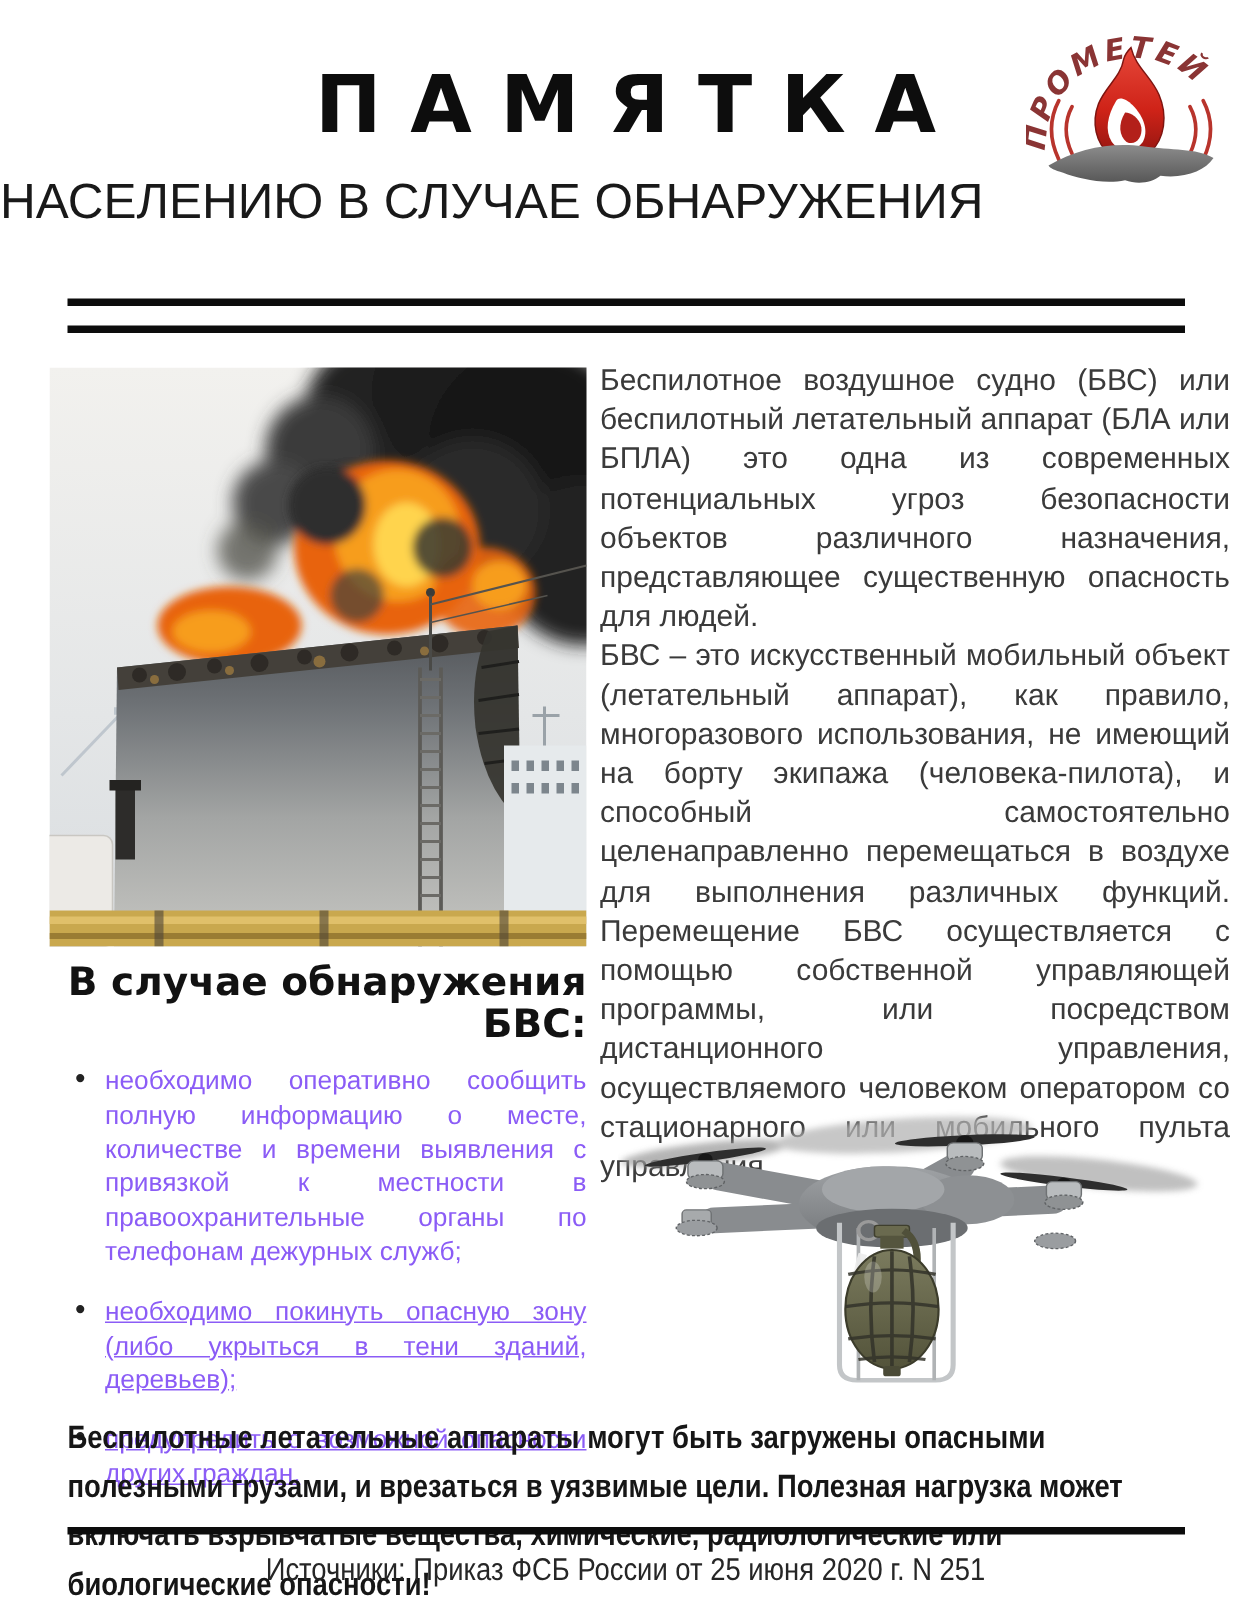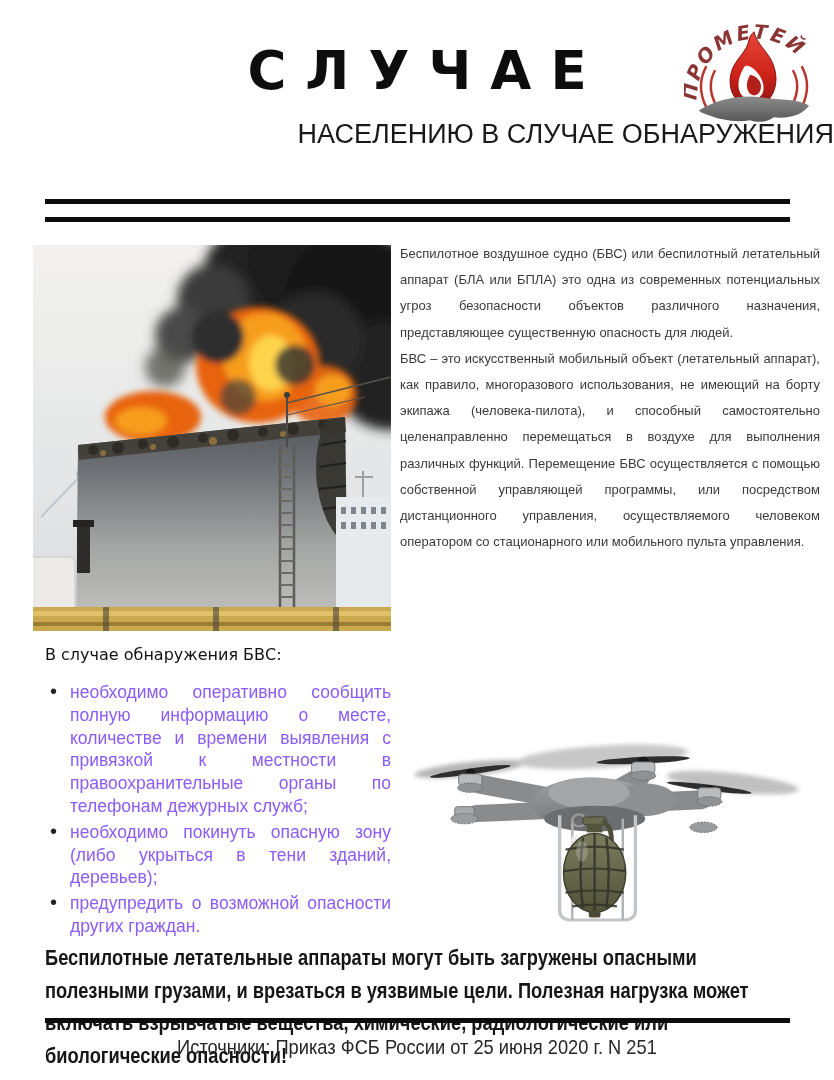--- a/index.html
+++ b/index.html
@@ -9,48 +9,48 @@
     font-family:"Liberation Sans",sans-serif;
   }
   .logo{position:absolute;top:18px;right:10px;width:140px;height:110px;}
   .title{
     position:absolute;top:40px;left:0;width:100%;text-align:center;
     font-family:"DejaVu Sans",sans-serif;font-weight:bold;
     font-size:53px;letter-spacing:0.36em;text-indent:0.36em;color:#0d0d0d;
     white-space:nowrap;
   }
   .subtitle{
-    position:absolute;top:117px;left:0;width:100%;text-align:right;
-    font-size:27px;line-height:34px;color:#191919;
+    position:absolute;top:117px;left:0;width:100%;text-align:left;
+    font-size:33px;line-height:34px;color:#191919;
   }
   .rule{position:absolute;left:45px;right:44px;height:5px;background:#0c0c0c;}
   #rule-a{top:199px;} #rule-b{top:217px;} #rule-c{top:1018px;}
 
   .photo{position:absolute;left:33px;top:245px;width:358px;height:386px;}
 
   .right-col{position:absolute;left:400px;top:241px;width:420px;}
   .right-col h2{
     margin:0 0 14px 0;font-family:"DejaVu Sans",sans-serif;font-weight:bold;
     font-size:24px;line-height:30px;color:#141414;
   }
-  .bodytext p{margin:0;font-size:13px;line-height:26.2px;text-align:justify;color:#3a3a3a;}
+  .bodytext p{margin:0;font-size:20px;line-height:26.2px;text-align:justify;color:#3a3a3a;}
 
   .drone{position:absolute;left:412px;top:731px;width:408px;height:202px;}
 
   .left-block{position:absolute;left:45px;top:641px;width:346px;}
   .left-block h3{
-    margin:0 0 12px 0;font-family:"DejaVu Sans",sans-serif;font-weight:normal;
-    font-size:16px;line-height:28px;text-align:left;color:#121212;
+    margin:0 0 12px 0;font-family:"DejaVu Sans",sans-serif;font-weight:bold;
+    font-size:26px;line-height:28px;text-align:right;color:#121212;
   }
   .left-block ul{margin:0;padding:0;list-style:none;}
   .left-block li{
     position:relative;padding-left:25px;font-size:17.5px;line-height:22.8px;
     text-align:justify;color:#8b5cf6;
   }
-  .left-block li + li{margin-top:3px;}
+  .left-block li + li{margin-top:17px;text-decoration:underline;}
   .left-block li::before{content:"\2022";position:absolute;left:5px;top:-1px;font-size:20px;color:#222;}
 
   .warning{
     position:absolute;left:45px;top:942px;width:874px;
     transform:scaleX(0.851);transform-origin:0 0;
     font-weight:bold;font-size:21.5px;line-height:32.5px;color:#161616;
   }
   .footer{
     position:absolute;top:1035px;left:0;width:834px;text-align:center;
     transform:scaleX(0.87);transform-origin:50% 0;
@@ -83,21 +83,21 @@
       <path d="M119,50 Q129,69 119,90"></path>
   </g>
   <g>
     <path d="M70,14 C73,27 84,34 89,46 C95,60 93,76 83,85 C76,91 64,93 56,87 C46,79 43,65 48,52 C53,40 63,34 65,22 C66,18 68,16 70,14 Z" fill="url(#flameG)" stroke="#7e1410" stroke-width="1"></path>
     <path d="M60,50 C54,60 52,70 57,78 C62,85 73,85 78,78 C82,71 79,61 71,53 C67,49 62,47 60,50 Z" fill="#ffffff"></path>
     <path d="M66,58 C61,66 62,74 67,78 C73,81 78,75 77,68 C76,62 70,58 66,58 Z" fill="#b3201a"></path>
   </g>
   <path d="M14,94 C34,82 58,78 78,81 C98,84 114,82 126,89 C120,98 106,103 90,101 C84,106 74,107 66,104 C52,107 34,103 24,99 C18,97 15,96 14,94 Z" fill="url(#handG)"></path>
 </svg>
 
-<div class="title">СЛУЧАЕ</div>
+<div class="title">ПАМЯТКА</div>
 <div class="subtitle">
   <div>НАСЕЛЕНИЮ В СЛУЧАЕ ОБНАРУЖЕНИЯ</div>
 </div>
 <div class="rule" id="rule-a"></div>
 <div class="rule" id="rule-b"></div>
 
 <svg class="photo" viewBox="0 0 358 386" aria-hidden="true">
   <defs>
     <linearGradient id="sky" x1="0" y1="0" x2="0" y2="1">
       <stop offset="0" stop-color="#f2f1ee"></stop>

